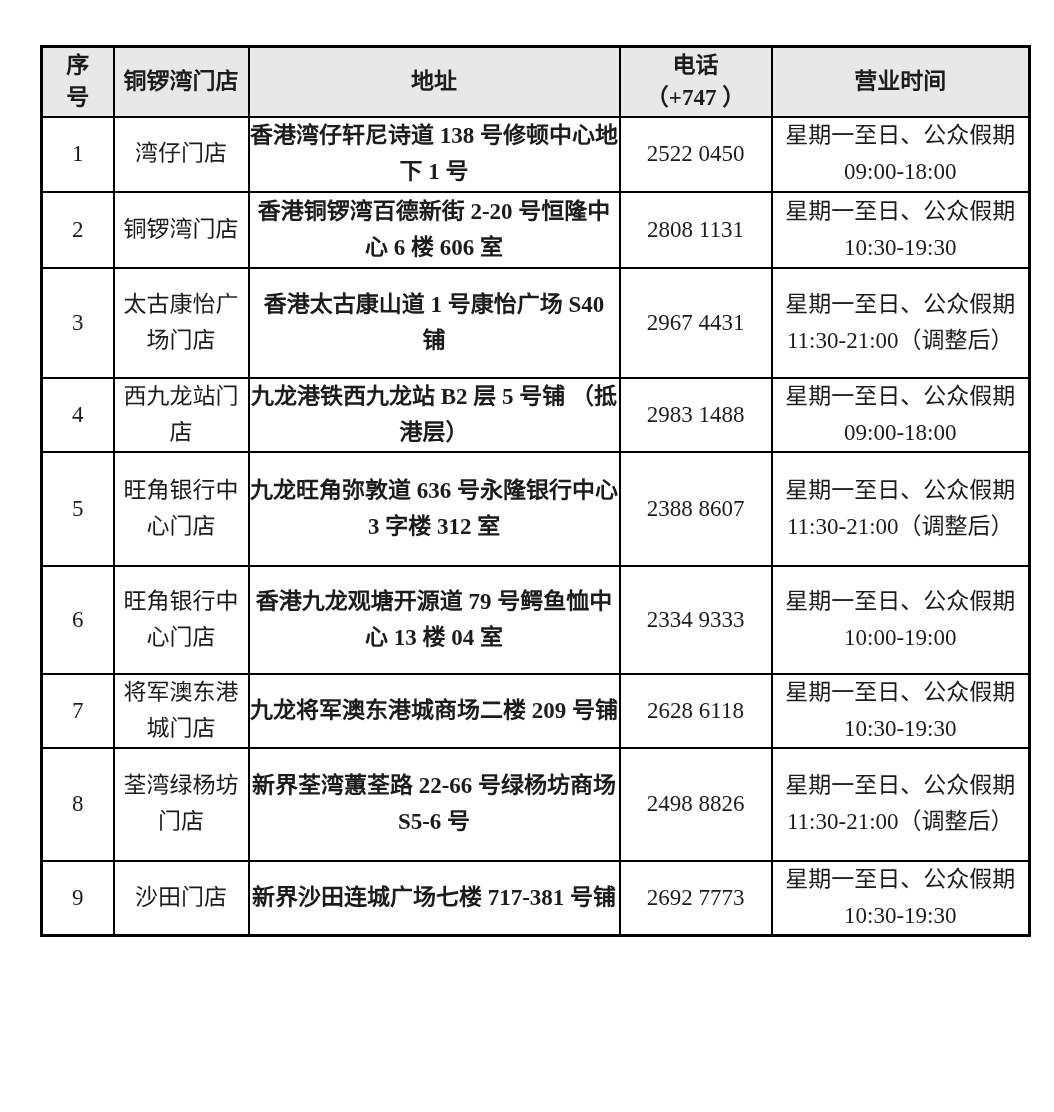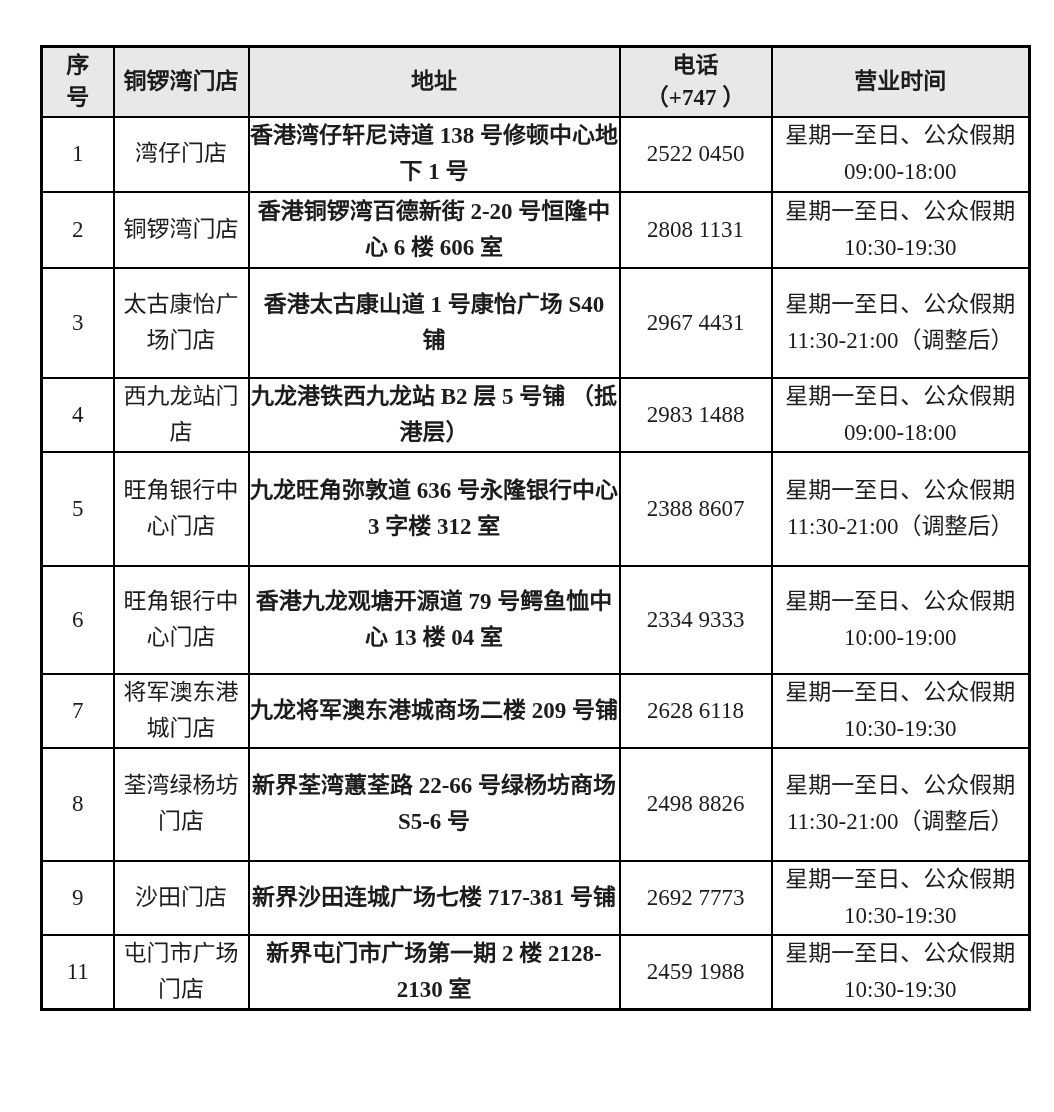--- a/index.html
+++ b/index.html
@@ -127,22 +127,15 @@
         <td class="c-phone">2498 8826</td>
         <td class="c-hours">星期一至日、公众假期 11:30-21:00（调整后）</td>
       </tr>
       <tr style="height:74px">
         <td class="c-num">9</td>
         <td class="c-name">沙田门店</td>
         <td class="c-addr">新界沙田连城广场七楼 717-381 号铺</td>
         <td class="c-phone">2692 7773</td>
         <td class="c-hours">星期一至日、公众假期 10:30-19:30</td>
       </tr>
-      <tr style="height:70px">
-        <td class="c-num">11</td>
-        <td class="c-name">屯门市广场门店</td>
-        <td class="c-addr">新界屯门市广场第一期 2 楼 2128-2130 室</td>
-        <td class="c-phone">2459 1988</td>
-        <td class="c-hours">星期一至日、公众假期 10:30-19:30</td>
-      </tr>
     </tbody>
   </table>
 </div>
 
 </body></html>

